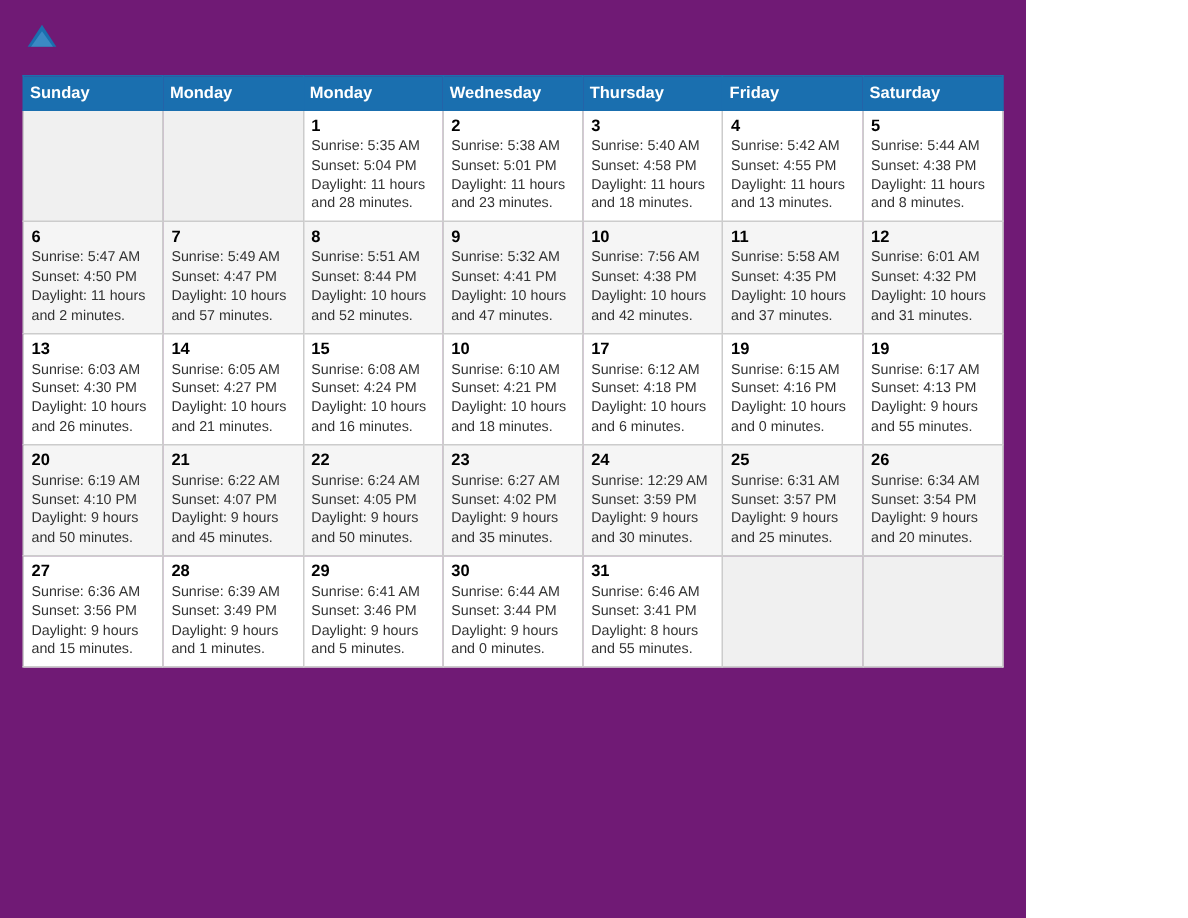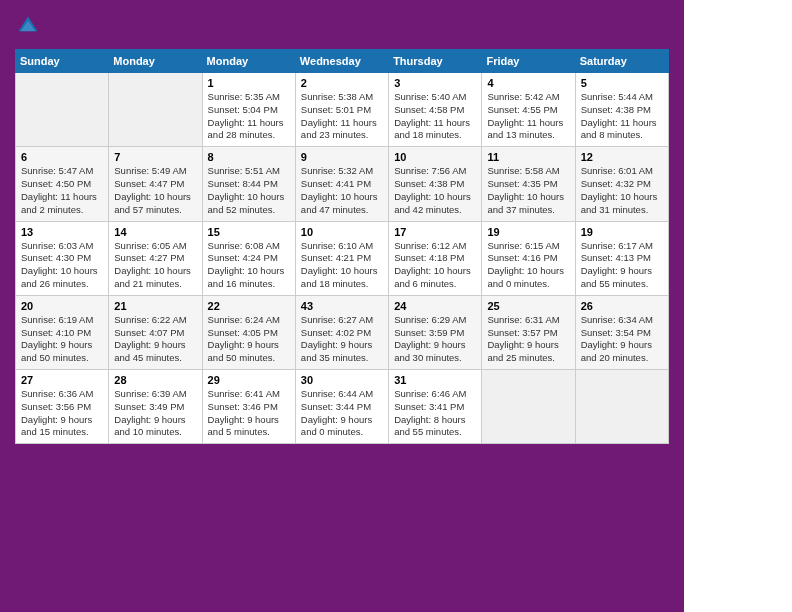--- a/index.html
+++ b/index.html
@@ -288,29 +288,29 @@
             <div class="cell-text">and 45 minutes.</div>
           </td>
           <td>
             <span class="day-num">22</span>
             <div class="cell-text">Sunrise: 6:24 AM</div>
             <div class="cell-text">Sunset: 4:05 PM</div>
             <div class="cell-text">Daylight: 9 hours</div>
             <div class="cell-text">and 50 minutes.</div>
           </td>
           <td>
-            <span class="day-num">43</span>
+            <span class="day-num">23</span>
             <div class="cell-text">Sunrise: 6:27 AM</div>
             <div class="cell-text">Sunset: 4:02 PM</div>
             <div class="cell-text">Daylight: 9 hours</div>
             <div class="cell-text">and 35 minutes.</div>
           </td>
           <td>
             <span class="day-num">24</span>
-            <div class="cell-text">Sunrise: 6:29 AM</div>
+            <div class="cell-text">Sunrise: 12:29 AM</div>
             <div class="cell-text">Sunset: 3:59 PM</div>
             <div class="cell-text">Daylight: 9 hours</div>
             <div class="cell-text">and 30 minutes.</div>
           </td>
           <td>
             <span class="day-num">25</span>
             <div class="cell-text">Sunrise: 6:31 AM</div>
             <div class="cell-text">Sunset: 3:57 PM</div>
             <div class="cell-text">Daylight: 9 hours</div>
             <div class="cell-text">and 25 minutes.</div>
@@ -329,21 +329,21 @@
             <div class="cell-text">Sunrise: 6:36 AM</div>
             <div class="cell-text">Sunset: 3:56 PM</div>
             <div class="cell-text">Daylight: 9 hours</div>
             <div class="cell-text">and 15 minutes.</div>
           </td>
           <td>
             <span class="day-num">28</span>
             <div class="cell-text">Sunrise: 6:39 AM</div>
             <div class="cell-text">Sunset: 3:49 PM</div>
             <div class="cell-text">Daylight: 9 hours</div>
-            <div class="cell-text">and 10 minutes.</div>
+            <div class="cell-text">and 1 minutes.</div>
           </td>
           <td>
             <span class="day-num">29</span>
             <div class="cell-text">Sunrise: 6:41 AM</div>
             <div class="cell-text">Sunset: 3:46 PM</div>
             <div class="cell-text">Daylight: 9 hours</div>
             <div class="cell-text">and 5 minutes.</div>
           </td>
           <td>
             <span class="day-num">30</span>

